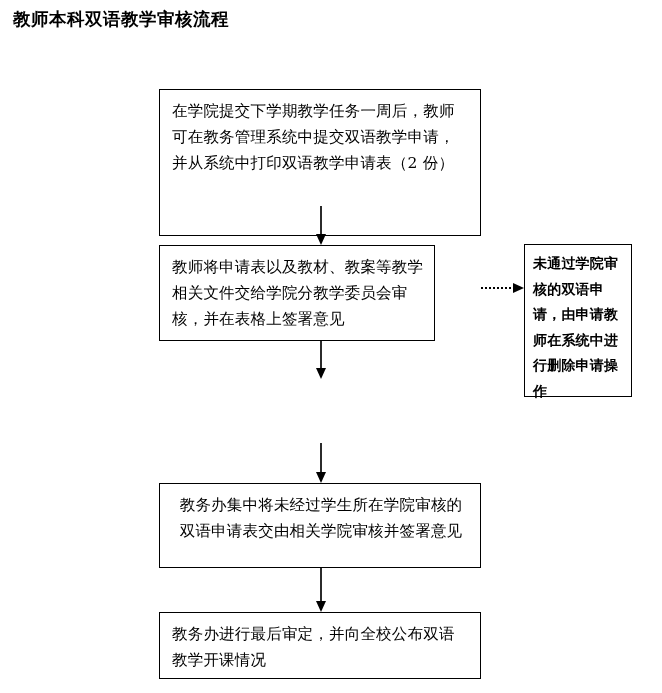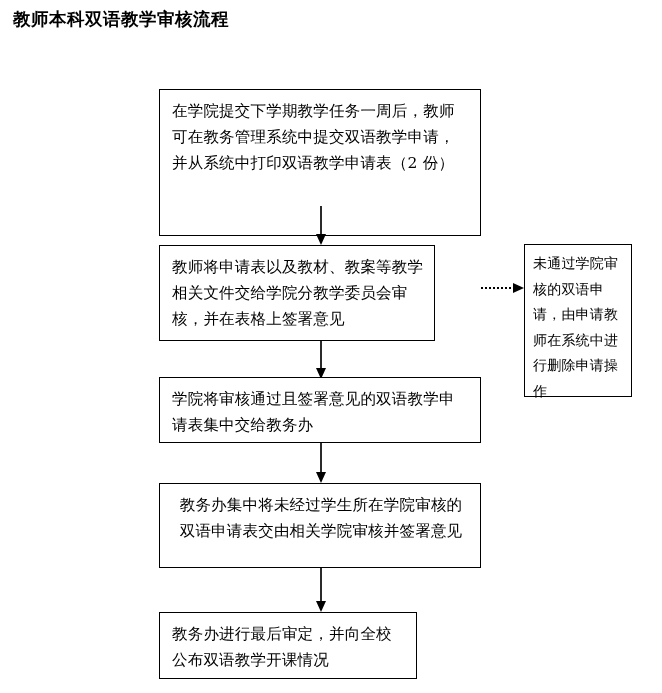--- a/index.html
+++ b/index.html
@@ -119,44 +119,41 @@
 
   <div class="box box-main" style="left:159px; top:245px; width:276px; height:96px;">
     <span class="box-text">教师将申请表以及教材、教案等教学相关文件交给学院分教学委员会审核，并在表格上签署意见</span>
   </div>
 
   <div class="conn-h" style="left:481px; top:283px; width:44px;">
     <div class="conn-h-line" style="width:34px;"></div>
     <div class="conn-h-head" style="left:32px;"></div>
   </div>
 
-  <div class="box box-side" style="left:524px; top:244px; width:108px; height:153px;">
+  <div class="box box-side" style="left:524px; top:244px; width:108px; height:153px;font-weight:bold;">
     <span class="box-text">未通过学院审核的双语申请，由申请教师在系统中进行删除申请操作</span>
   </div>
 
   <div class="conn" style="left:320px; top:341px; width:2px; height:38px;">
     <div class="conn-v-line" style="height:28px;"></div>
     <div class="conn-v-head" style="top:27px;"></div>
   </div>
 
-  <div class="box box-main" style="left:159px; top:377px; width:322px; height:66px;">
-    <span class="box-text">学院将审核通过且签署意见的双语教学申请表集中交给教务办</span>
-  </div>
 
   <div class="conn" style="left:320px; top:443px; width:2px; height:41px;">
     <div class="conn-v-line" style="height:30px;"></div>
     <div class="conn-v-head" style="top:29px;"></div>
   </div>
 
   <div class="box box-main" style="left:159px; top:483px; width:322px; height:85px;text-align:center;">
     <span class="box-text">教务办集中将未经过学生所在学院审核的双语申请表交由相关学院审核并签署意见</span>
   </div>
 
   <div class="conn" style="left:320px; top:568px; width:2px; height:44px;">
     <div class="conn-v-line" style="height:34px;"></div>
     <div class="conn-v-head" style="top:33px;"></div>
   </div>
 
-  <div class="box box-main" style="left:159px; top:612px; width:258px; height:67px;">
+  <div class="box box-main" style="left:159px; top:612px; width:322px; height:67px;">
     <span class="box-text">教务办进行最后审定，并向全校公布双语教学开课情况</span>
   </div>
 
 </div>
 
 </body></html>

